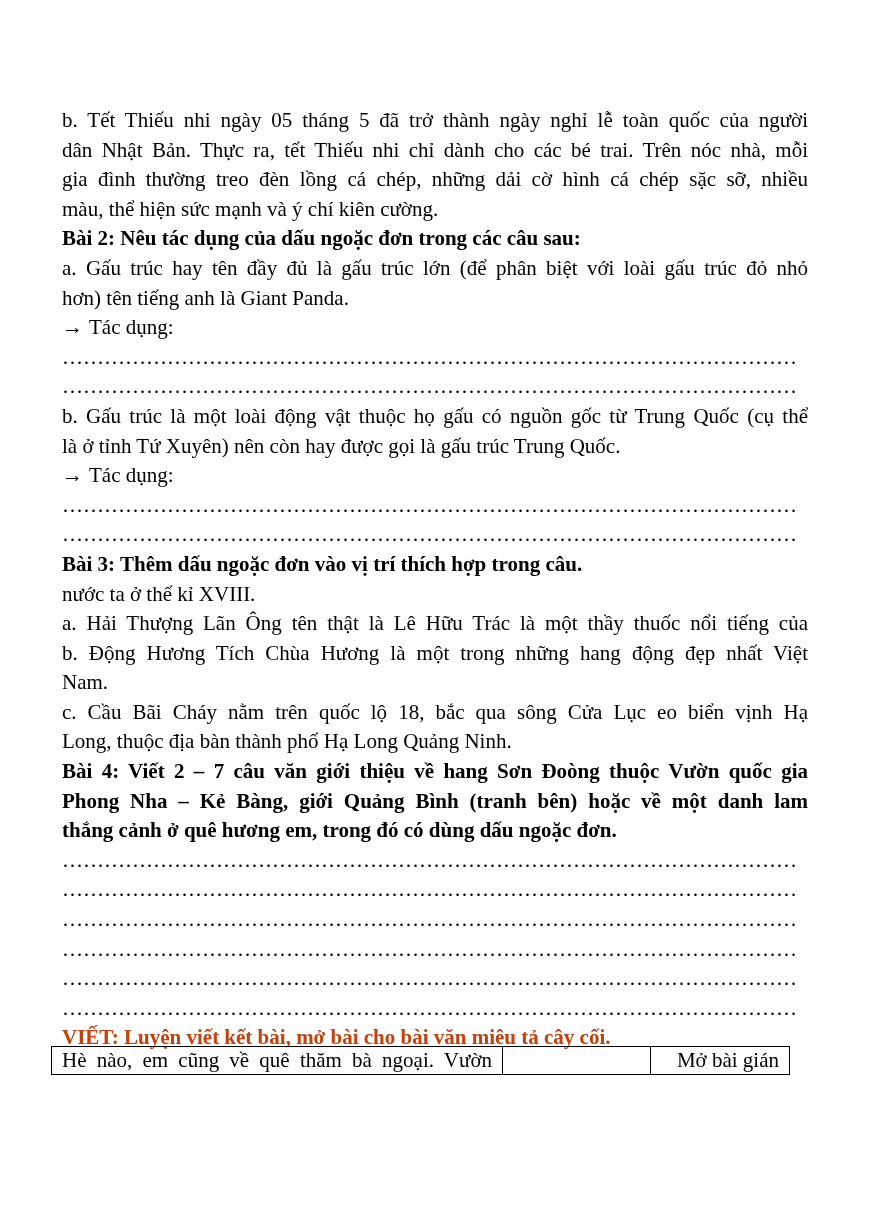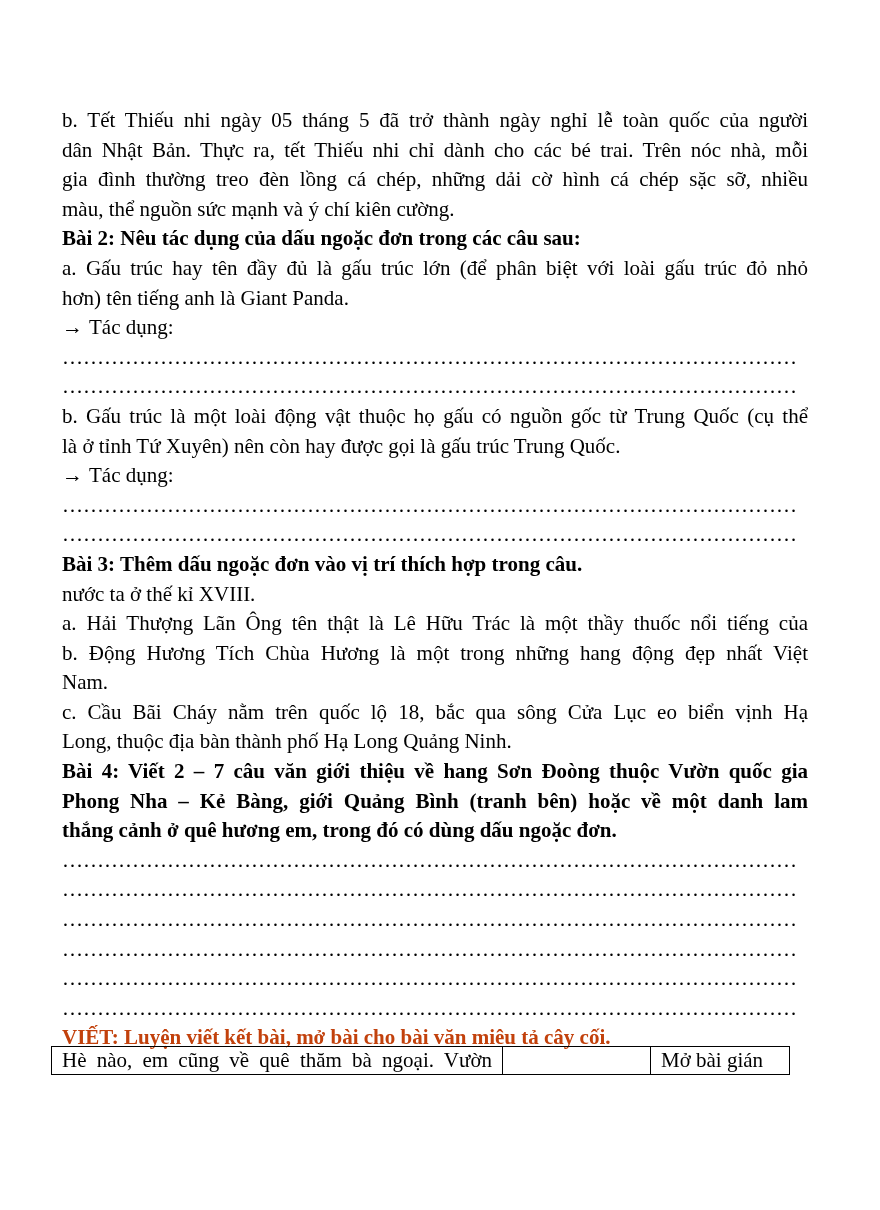--- a/index.html
+++ b/index.html
@@ -17,31 +17,31 @@
   .dots.s { width: 736px; }
   .dots.l { width: 744px; }
   .arrow { display: inline-block; margin-right: 6px; }
   table.match {
     position: absolute; left: 51px; top: 1046px; border-collapse: collapse;
     font-family: "Liberation Serif", "DejaVu Serif", serif; font-size: 21px;
   }
   table.match td { border: 1.3px solid #000; height: 27px; padding: 0 10px; white-space: nowrap; line-height: 27px; }
   td.c1 { width: 430px; text-align: justify; text-align-last: justify; }
   td.c2 { width: 127px; }
-  td.c3 { width: 118px; text-align: left; }
+  td.c3 { width: 118px; text-align: right; }
 </style>
 </head>
 <body>
 
 <div class="page">
 
   <div class="ln just">b. Tết Thiếu nhi ngày 05 tháng 5 đã trở thành ngày nghỉ lễ toàn quốc của người</div>
   <div class="ln just">dân Nhật Bản. Thực ra, tết Thiếu nhi chỉ dành cho các bé trai. Trên nóc nhà, mỗi</div>
   <div class="ln just">gia đình thường treo đèn lồng cá chép, những dải cờ hình cá chép sặc sỡ, nhiều</div>
-  <div class="ln">màu, thể nguồn sức mạnh và ý chí kiên cường.</div>
+  <div class="ln">màu, thể hiện sức mạnh và ý chí kiên cường.</div>
 
   <div class="ln b">Bài 2: Nêu tác dụng của dấu ngoặc đơn trong các câu sau:</div>
   <div class="ln just">a. Gấu trúc hay tên đầy đủ là gấu trúc lớn (để phân biệt với loài gấu trúc đỏ nhỏ</div>
   <div class="ln">hơn) tên tiếng anh là Giant Panda.</div>
   <div class="ln">
     <span class="arrow">→</span><span>Tác dụng:</span>
   </div>
   <div class="ln dots s">……………………………………………………………………………………………</div>
   <div class="ln dots s">……………………………………………………………………………………………</div>
   <div class="ln just">b. Gấu trúc là một loài động vật thuộc họ gấu có nguồn gốc từ Trung Quốc (cụ thể</div>

